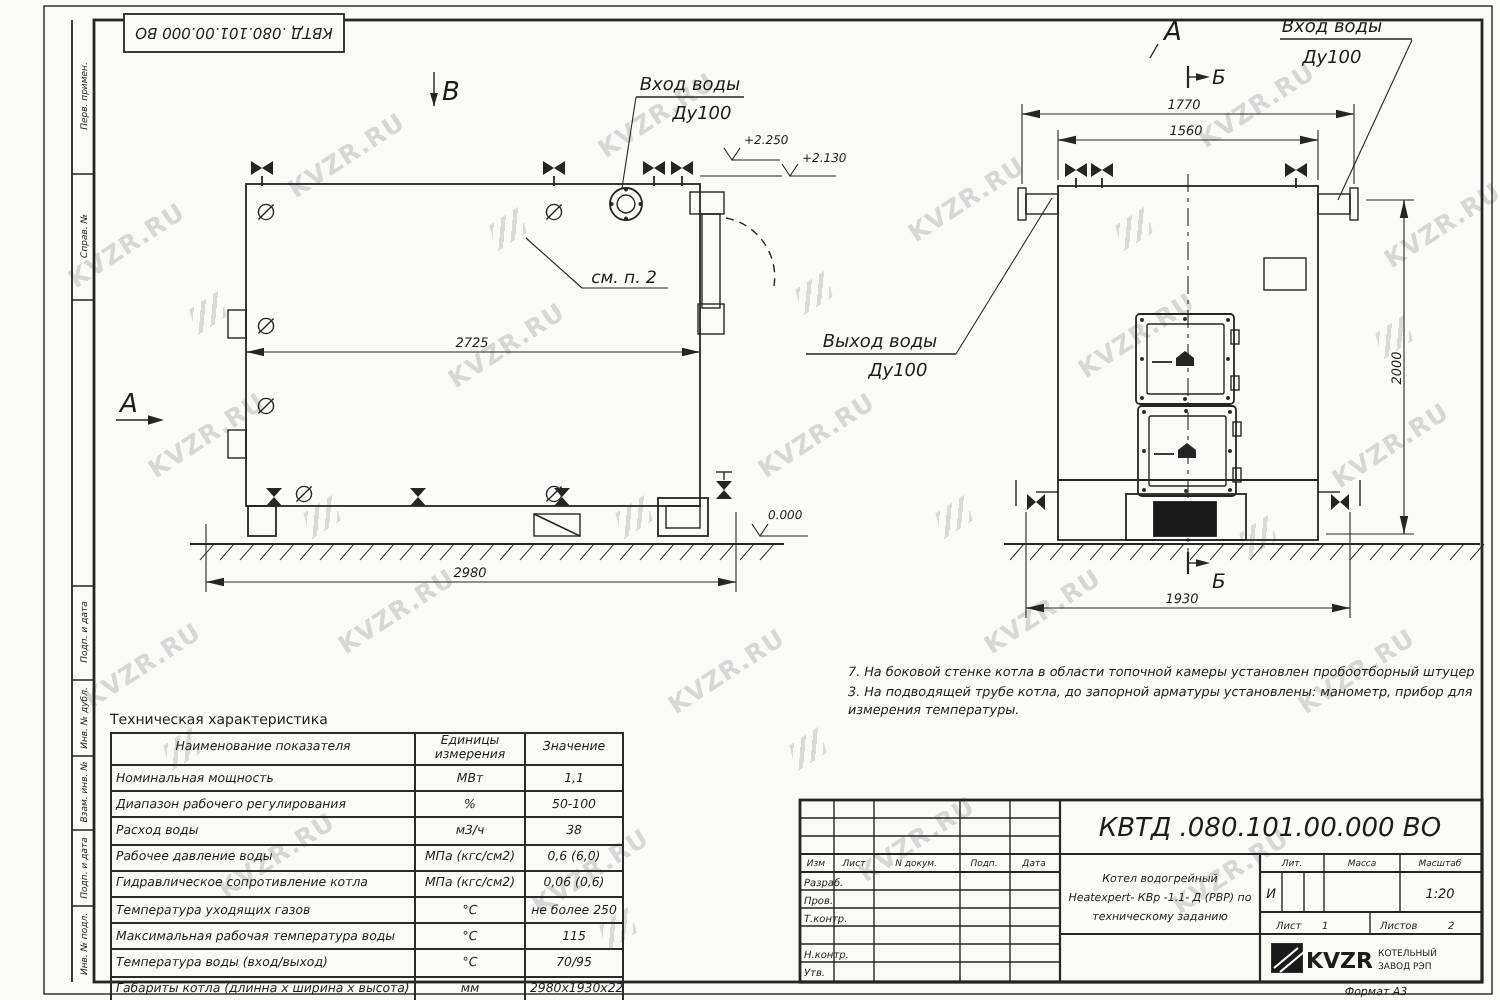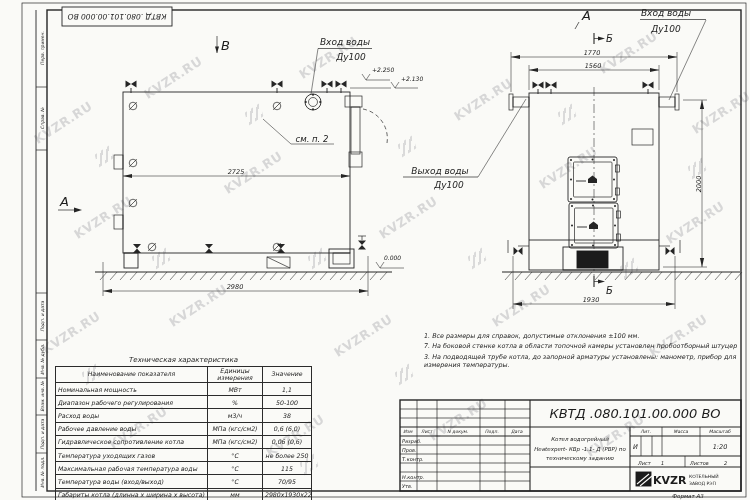--- a/index.html
+++ b/index.html
@@ -20,21 +20,21 @@
   svg text{font-family:"DejaVu Sans",sans-serif;font-style:italic;fill:#1c1c1c;stroke:none;}
   svg .mid{text-anchor:middle;}
   svg .t45{font-size:4.5px;} svg .t5{font-size:5px;} svg .t55{font-size:5.5px;} svg .t6{font-size:6px;}
   svg .t65{font-size:6.5px;} svg .t75{font-size:7.5px;} svg .t85{font-size:8.5px;}
   svg .t9{font-size:9px;} svg .t10{font-size:10px;} svg .t13{font-size:13px;}
   svg .up{font-style:normal;} svg .bold{font-weight:bold;}
   .notes{position:absolute;left:424px;top:332px;width:314px;z-index:3;font-size:6.4px;
          font-style:italic;color:#1c1c1c;line-height:1.38;}
   .notes p{margin:0 0 1.5px 0;}
   .ttable{position:absolute;left:55px;top:356px;z-index:3;color:#1c1c1c;}
-  .ttable .title{font-size:7px;font-style:italic;text-align:center;height:10px;}
+  .ttable .title{font-size:7px;text-align:left;height:10px;}
   .ttable table{border-collapse:collapse;table-layout:fixed;width:256px;font-size:6.2px;font-style:italic;}
   .ttable td,.ttable th{border:1px solid #2b2b2b;padding:0 2px;height:12.2px;font-weight:normal;
          overflow:hidden;white-space:nowrap;}
   .ttable th{height:15px;text-align:center;white-space:normal;line-height:1.12;}
   .ttable td.c{text-align:center;}
 </style>
 </head>
 <body>
 
 <div class="page">
@@ -364,21 +364,20 @@
         <path d="M637 484l12-10M640 486l12-10" style="stroke:#fafaf7;stroke-width:1.1"></path>
         <text class="t10 up bold" x="653" y="484" style="font-size:11px">KVZR</text>
       </g>
       <text class="t45 up" x="689" y="478">КОТЕЛЬНЫЙ</text>
       <text class="t45 up" x="689" y="484.5">ЗАВОД РЭП</text>
       <text class="t55 mid" x="688" y="497.5">Формат  А3</text>
     </g>
   </svg>
 
   <div class="notes">
-    <p>1. Все размеры для справок, допустимые отклонения ±100 мм.</p>
     <p>7. На боковой стенке котла в области топочной камеры установлен пробоотборный штуцер</p>
     <p>3. На подводящей трубе котла, до запорной арматуры установлены: манометр, прибор для измерения температуры.</p>
   </div>
 
   <div class="ttable">
     <div class="title">Техническая характеристика</div>
     <table>
       <colgroup>
           <col style="width:152px">
           <col style="width:55px">

